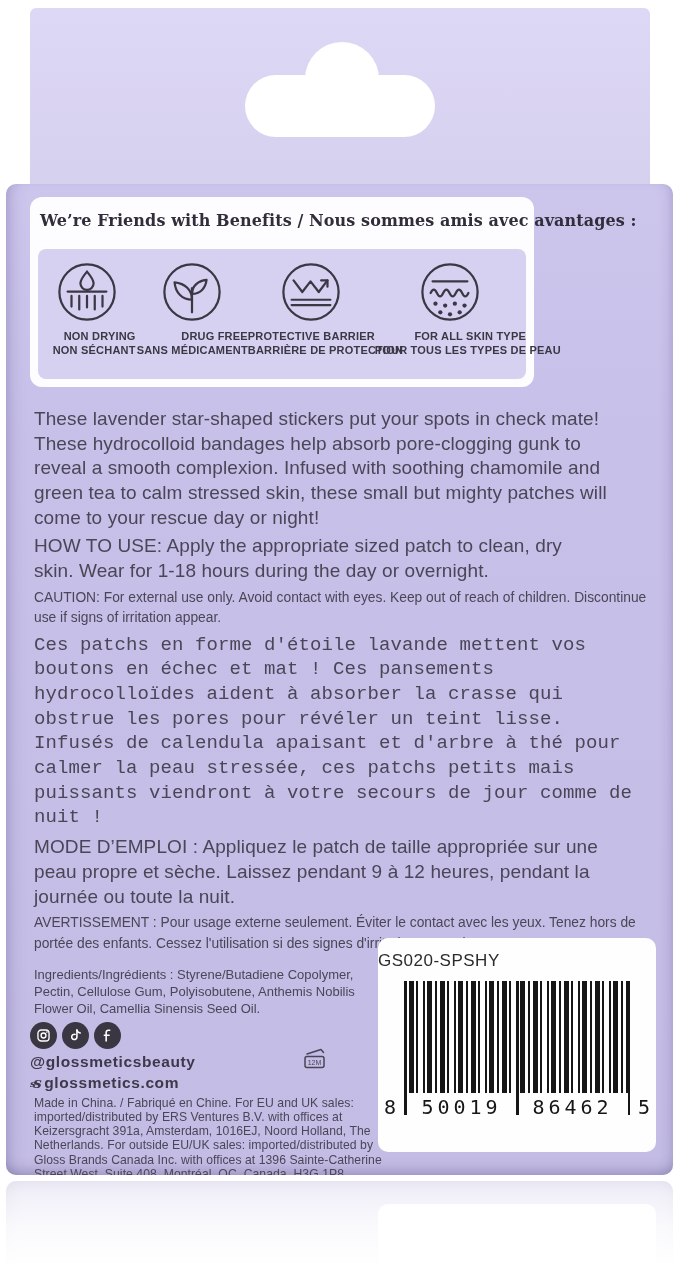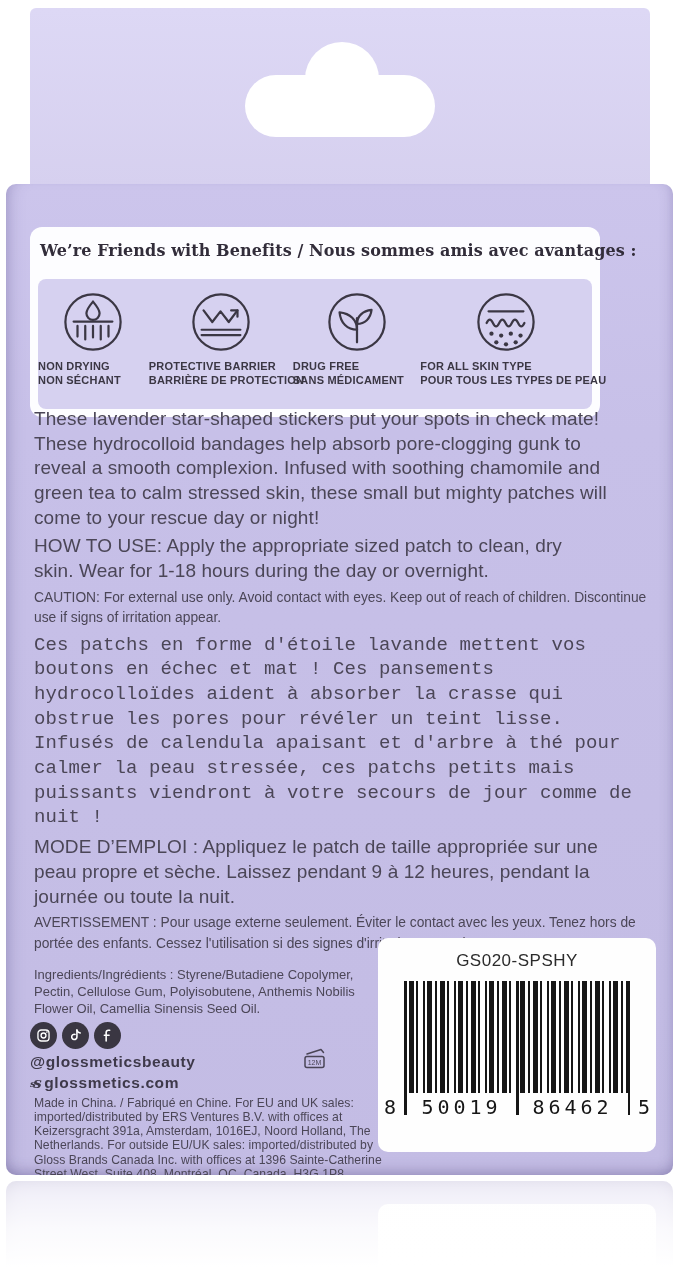--- a/index.html
+++ b/index.html
@@ -15,28 +15,28 @@
 
   
   .box-face{position:absolute;left:6px;top:184px;width:667px;height:991px;overflow:hidden;
             background:linear-gradient(180deg,#ccc5ec 0%,#c7c0e8 25%,#c3bce4 100%);
             border-radius:10px;
             box-shadow:inset 14px 0 16px -12px rgba(90,80,135,.35),
                        inset -12px 0 14px -12px rgba(90,80,135,.3),
                        inset 0 -12px 14px -9px rgba(90,80,135,.4);}
 
   
-  .benefits-card{position:absolute;left:24px;top:13px;width:570px;height:190px;
-                 background:#fdfdff;border-radius:12px;margin-top:30px;}
+  .benefits-card{position:absolute;left:24px;top:13px;width:504px;height:190px;
+                 background:#fdfdff;border-radius:12px;}
   .benefits-title{padding:14px 10px 0;text-align:center;white-space:nowrap;
                   font-family:"DejaVu Serif",serif;font-weight:700;font-size:16px;
                   color:#322d3a;letter-spacing:.1px;}
   .benefits-panel{position:absolute;left:8px;right:8px;top:52px;bottom:8px;
                   background:#d6d1f0;border-radius:8px;display:flex;padding-top:12px;box-sizing:border-box;}
-  .benefit-col{text-align:left;}
+  .benefit-col{text-align:right;}
   .bc1{width:20%}.bc2{width:26%}.bc3{width:23%}.bc4{width:31%}
   .benefit-icon svg{width:62px;height:62px;display:block;margin:0 auto;}
   .benefit-label{margin-top:6px;font-size:11px;font-weight:700;color:#3b3744;
                  line-height:1.3;letter-spacing:.2px;white-space:nowrap;}
 
   
   .content{position:absolute;left:24px;top:219px;width:626px;color:#4b4657;}
   .content p{margin:4px;}
   .lead{width:600px;font-size:19px;line-height:1.3;letter-spacing:.1px;margin-bottom:14px;}
   .howto-en{width:566px;font-size:19px;line-height:1.3;letter-spacing:.1px;margin-bottom:4px;}
@@ -57,21 +57,21 @@
   .gloss-logo{font-family:"DejaVu Serif",serif;font-style:italic;font-weight:700;}
   .gloss-logo .s1{font-size:10px;vertical-align:1px;}
   .gloss-logo .s2{font-size:15px;margin-left:-3px;margin-right:2px;}
 
   
   .pao{position:absolute;left:294px;top:860px;width:30px;height:30px;}
 
   
   .barcode-card{position:absolute;left:372px;top:754px;width:278px;height:214px;
                 background:#fefefe;border-radius:10px;}
-  .sku{margin-top:13px;text-align:center;font-size:17px;letter-spacing:.5px;color:#2b2b2b;}
+  .sku{margin-top:13px;font-size:17px;letter-spacing:.5px;color:#2b2b2b;}
   .bars-wrap{position:relative;margin:10px 26px 0;height:112px;}
   .bars{position:absolute;inset:0;
     background:repeating-linear-gradient(90deg,
       #161616 0 2px,rgba(0,0,0,0) 2px 5px,
       #161616 5px 10px,rgba(0,0,0,0) 10px 12px,
       #161616 12px 14px,rgba(0,0,0,0) 14px 19px,
       #161616 19px 21px,rgba(0,0,0,0) 21px 23px,
       #161616 23px 28px,rgba(0,0,0,0) 28px 31px);}
   .guard{position:absolute;top:0;width:2.5px;height:134px;background:#161616;}
   .g-l{left:0}.g-m{left:calc(50% - 1px)}.g-r{right:0}
@@ -115,47 +115,47 @@
               <path d="M12 31.5h40"></path>
               <path d="M16 36v11M24 36v14M32 36v12M40 36v14M48 36v11"></path>
             </svg>
           </div>
           <div class="benefit-label">
             <div>NON DRYING</div>
             <div>NON SÉCHANT</div>
           </div>
         </div>
 
+        <div class="benefit-col bc3">
+          <div class="benefit-icon">
+            <svg viewBox="0 0 64 64" fill="none" stroke="#3b3744" stroke-width="2.3" stroke-linecap="round" stroke-linejoin="round">
+              <circle cx="32" cy="32" r="28.5"></circle>
+              <path d="M32 53V28"></path>
+              <path d="M32 40C22 40 15 33 14 22c11 1 18 8 18 18z"></path>
+              <path d="M32 34c8 0 14-5.5 15-14.5C38 20.5 32 26 32 34z"></path>
+            </svg>
+          </div>
+          <div class="benefit-label">
+            <div>DRUG FREE</div>
+            <div>SANS MÉDICAMENT</div>
+          </div>
+        </div>
+
         <div class="benefit-col bc2">
           <div class="benefit-icon">
             <svg viewBox="0 0 64 64" fill="none" stroke="#3b3744" stroke-width="2.3" stroke-linecap="round" stroke-linejoin="round">
               <circle cx="32" cy="32" r="28.5"></circle>
               <path d="M14 20l9 12 8.5-11 8.5 11 9-12"></path>
               <path d="M42.5 20H49v6.5"></path>
               <path d="M12 40h40M12 45.5h40"></path>
             </svg>
           </div>
           <div class="benefit-label">
             <div>PROTECTIVE BARRIER</div>
             <div>BARRIÈRE DE PROTECTION</div>
-          </div>
-        </div>
-
-        <div class="benefit-col bc3">
-          <div class="benefit-icon">
-            <svg viewBox="0 0 64 64" fill="none" stroke="#3b3744" stroke-width="2.3" stroke-linecap="round" stroke-linejoin="round">
-              <circle cx="32" cy="32" r="28.5"></circle>
-              <path d="M32 53V28"></path>
-              <path d="M32 40C22 40 15 33 14 22c11 1 18 8 18 18z"></path>
-              <path d="M32 34c8 0 14-5.5 15-14.5C38 20.5 32 26 32 34z"></path>
-            </svg>
-          </div>
-          <div class="benefit-label">
-            <div>DRUG FREE</div>
-            <div>SANS MÉDICAMENT</div>
           </div>
         </div>
 
         <div class="benefit-col bc4">
           <div class="benefit-icon">
             <svg viewBox="0 0 64 64" fill="none" stroke="#3b3744" stroke-width="2.3" stroke-linecap="round">
               <circle cx="32" cy="32" r="28.5"></circle>
               <path d="M14 21h36"></path>
               <path d="M12 33q3.25-7 6.5 0t6.5 0 6.5 0 6.5 0 6.5 0 6.5 0"></path>
               <g fill="#3b3744" stroke="none">

